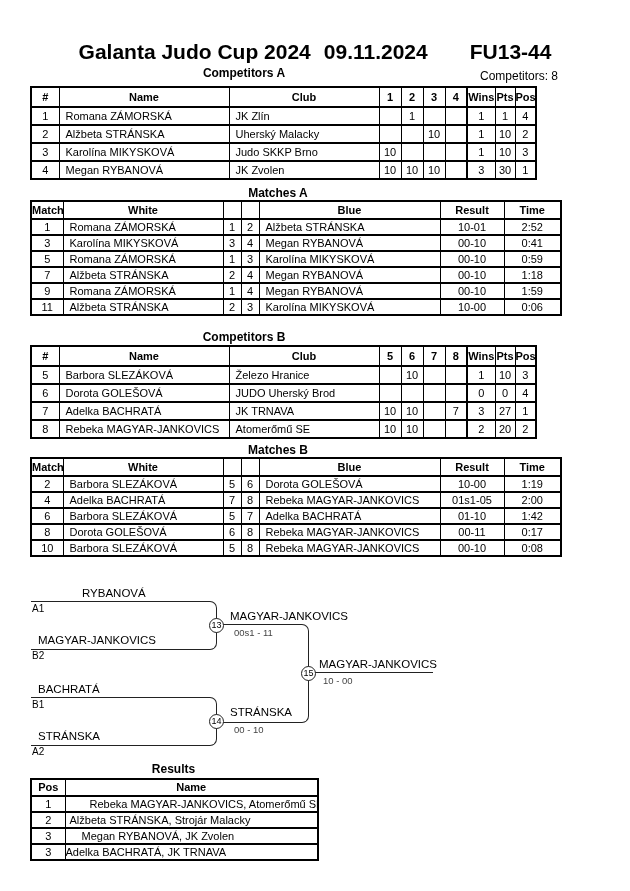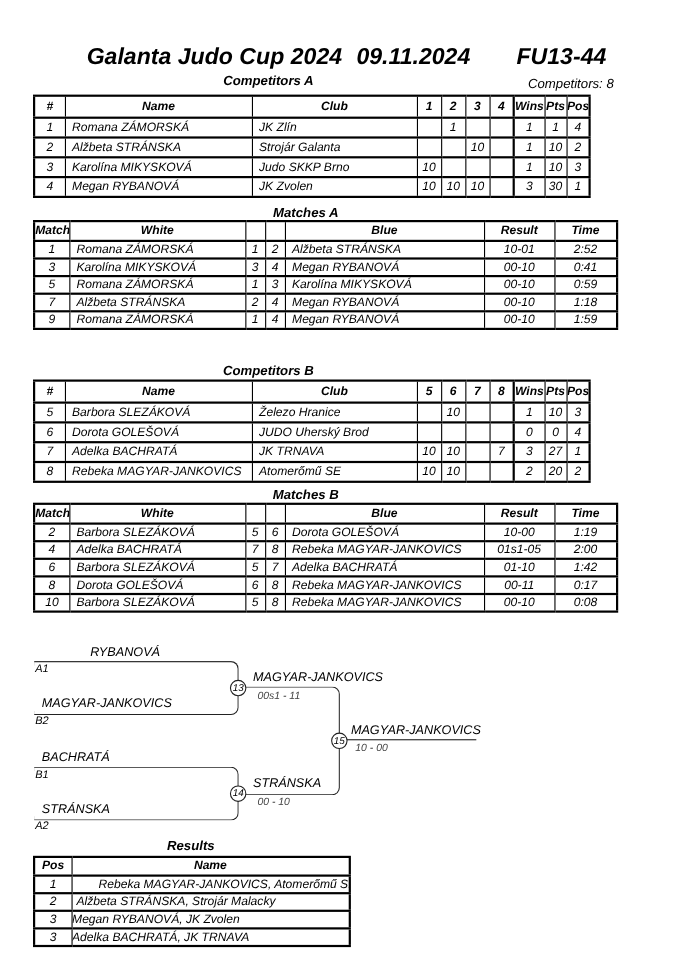--- a/index.html
+++ b/index.html
@@ -1,21 +1,21 @@
 <!DOCTYPE html>
 <html><head>
 <meta charset="utf-8">
 <style>
   html,body { margin:0; padding:0; }
   body {
     width:630px; height:891px; background:#ffffff; position:relative;
     font-family:"Liberation Sans", sans-serif; color:#000;
     overflow:hidden;
   }
-  .abs { position:absolute;font-style:italic; }
+  .abs { position:absolute; }
 
   
   .main-title { top:40px; left:0; width:630px; text-align:center;
                 font-size:21px; font-weight:bold; white-space:nowrap; }
   .main-title .t-date { margin-left:13px; }
   .main-title .t-cat  { margin-left:42px; }
   .comp-count { top:69px; right:72px; font-size:12px; }
   .section-title { font-weight:bold; font-size:12px; text-align:center; }
 
   
@@ -103,21 +103,21 @@
     <td>1</td>
     <td></td>
     <td></td>
     <td class="thickL">1</td>
     <td>1</td>
     <td>4</td>
   </tr>
   <tr>
     <td>2</td>
     <td class="left">Alžbeta STRÁNSKA</td>
-    <td class="left">Strojár Galanta</td>
+    <td class="left">Uherský Malacky</td>
     <td></td>
     <td></td>
     <td>10</td>
     <td></td>
     <td class="thickL">1</td>
     <td>10</td>
     <td>2</td>
   </tr>
   <tr>
     <td>3</td>
@@ -206,20 +206,29 @@
   </tr>
   <tr>
     <td>9</td>
     <td class="left">Romana ZÁMORSKÁ</td>
     <td>1</td>
     <td>4</td>
     <td class="left">Megan RYBANOVÁ</td>
     <td>00-10</td>
     <td>1:59</td>
   </tr>
+  <tr>
+    <td>11</td>
+    <td class="left">Alžbeta STRÁNSKA</td>
+    <td>2</td>
+    <td>3</td>
+    <td class="left">Karolína MIKYSKOVÁ</td>
+    <td>10-00</td>
+    <td>0:06</td>
+  </tr>
 </tbody>
   </table>
 
 <div class="abs section-title" style="top:330px;left:30px;width:428px;">Competitors B</div>
 
 <table class="abs grid compt" style="top:345px;left:30px;width:505px;">
   <colgroup>
     <col style="width:28px">
       <col style="width:170px">
       <col style="width:150px">
@@ -409,20 +418,20 @@
   <tr>
     <td>1</td>
     <td class="left" style="padding-left:24px;">Rebeka MAGYAR-JANKOVICS, Atomerőmű SE</td>
   </tr>
   <tr>
     <td>2</td>
     <td class="left" style="padding-left:4px;">Alžbeta STRÁNSKA, Strojár Malacky</td>
   </tr>
   <tr>
     <td>3</td>
-    <td class="left" style="padding-left:0;">Megan RYBANOVÁ, JK Zvolen</td>
+    <td class="left" style="padding-left:16px;">Megan RYBANOVÁ, JK Zvolen</td>
   </tr>
   <tr>
     <td>3</td>
     <td class="left" style="padding-left:0;">Adelka BACHRATÁ, JK TRNAVA</td>
   </tr>
 </tbody>
   </table>
 
 </body></html>

